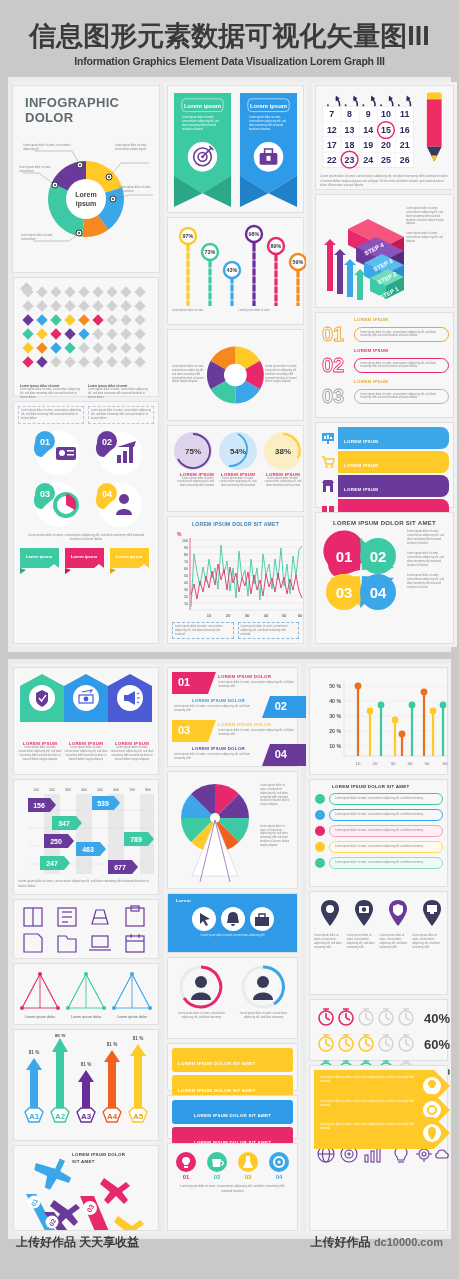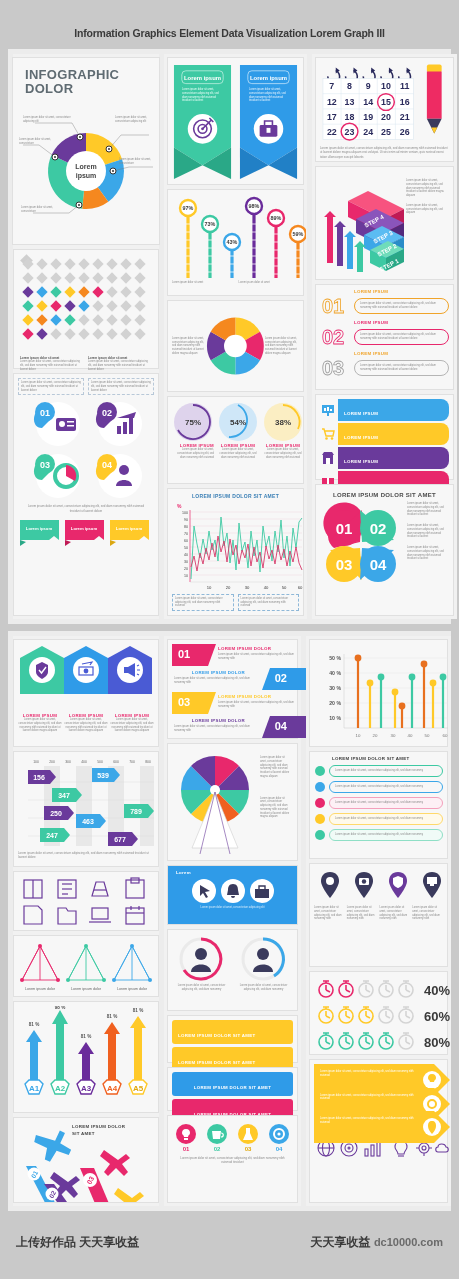--- a/index.html
+++ b/index.html
@@ -41,20 +41,21 @@
     display:flex; align-items:center; justify-content:space-between;
     padding:0 16px; font-size:12px; font-weight:bold; color:#3a3a3a;
   }
   .fr { font-size:11px; color:#6a6a6a; font-weight:bold; }
   .infotitle { font-size:13px; font-weight:bold; color:#5f6b72; line-height:1.1; letter-spacing:0.3px;}
 </style>
 </head>
 <body>
 
 <div class="header">
+  <h1>信息图形元素数据可视化矢量图III</h1>
   <h2>Information Graphics Element Data Visualization Lorem Graph III</h2>
 </div>
 
 <div class="sheet s1">
 
   <div class="col c-a">
 
     <div class="card" style="height:188px;">
       <div class="infotitle" style="padding:6px 0 0 8px;">
         <div>INFOGRAPHIC</div>
@@ -1223,21 +1224,21 @@
           </div>
         <div style="flex:1;">
             <div class="tiny">Lorem ipsum dolor sit amet, consectetuer adipiscing elit, sed diam nonummy nibh</div>
           </div>
         <div style="flex:1;">
             <div class="tiny">Lorem ipsum dolor sit amet, consectetuer adipiscing elit, sed diam nonummy nibh</div>
           </div>
       </div>
     </div>
 
-    <div class="card" style="height:84px;">
+    <div class="card" style="height:62px;">
       <svg width="138" height="78" viewBox="0 0 138 78">
         <g>
           <g stroke="#e8286c" fill="none" stroke-width="1.6">
             <circle cx="12" cy="14" r="7"></circle>
               <path d="M12,14 L12,9 M12,14 L16,16 M9,5 L15,5 M12,5 L12,7"></path>
             <circle cx="32" cy="14" r="7"></circle>
               <path d="M32,14 L32,9 M32,14 L36,16 M29,5 L35,5 M32,5 L32,7"></path>
           </g>
           <g stroke="#d4d4d4" fill="none" stroke-width="1.6">
             <circle cx="52" cy="14" r="7"></circle>
@@ -1342,16 +1343,16 @@
             </g>
         </g>
       </svg>
     </div>
   </div>
 </div>
 
 <div class="footer">
   <span>上传好作品 天天享收益</span>
   <span>
-    <span>天天享收益</span>
+    <span>上传好作品</span>
     <span class="fr">dc10000.com</span>
   </span>
 </div>
 
 </body></html>

